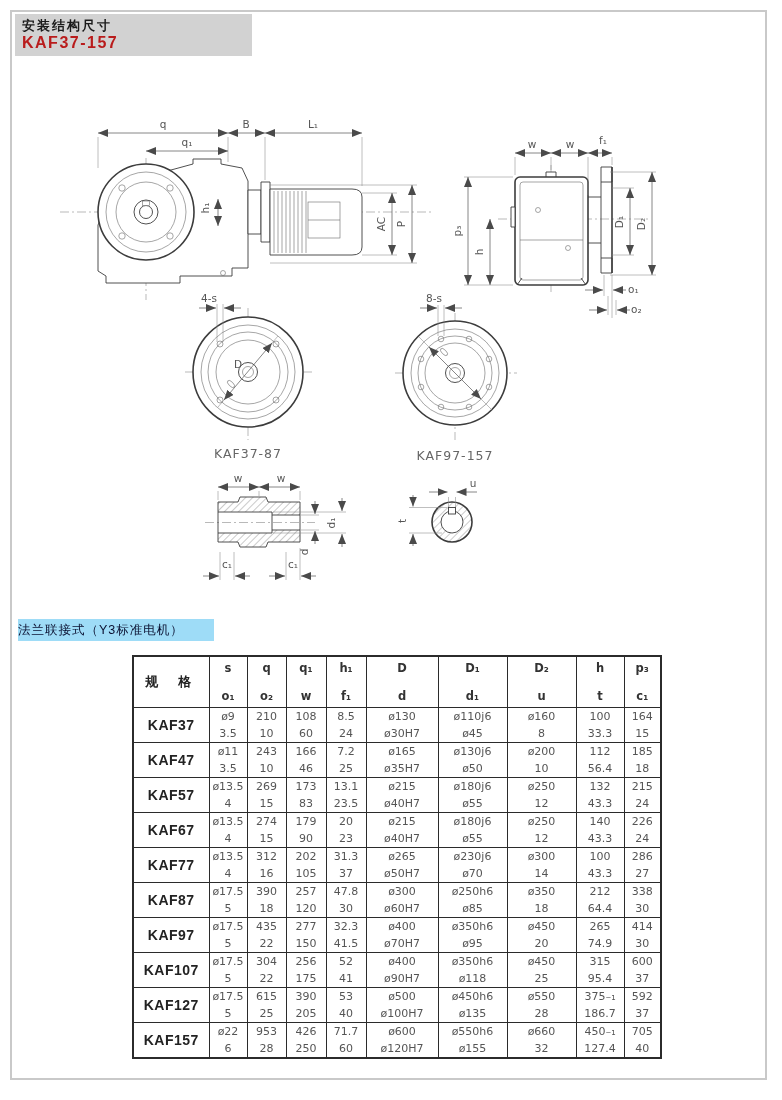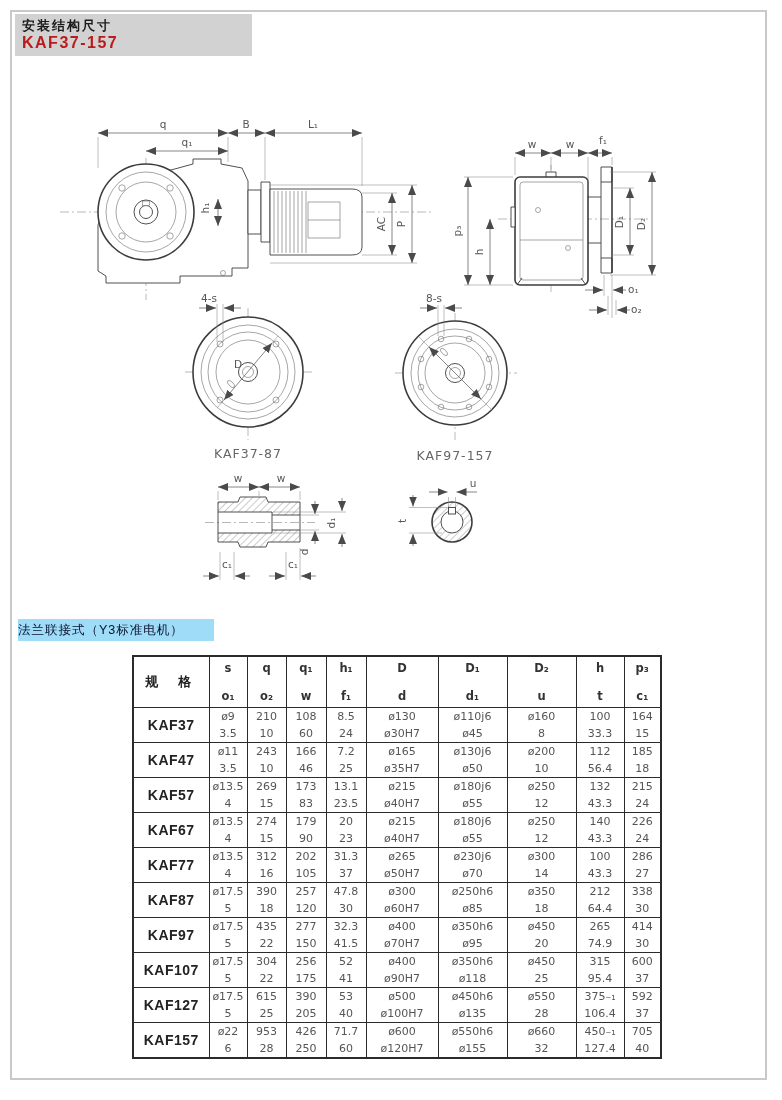--- a/index.html
+++ b/index.html
@@ -561,21 +561,21 @@
         <td>592</td>
       </tr>
       <tr class="row-bottom">
         <td>5</td>
         <td>25</td>
         <td>205</td>
         <td>40</td>
         <td>ø100H7</td>
         <td>ø135</td>
         <td>28</td>
-        <td>106.4</td>
+        <td>186.7</td>
         <td>37</td>
       </tr>
       <tr class="row-top">
         <td class="model" rowspan="2">KAF157</td>
         <td>ø22</td>
         <td>953</td>
         <td>426</td>
         <td>71.7</td>
         <td>ø600</td>
         <td>ø550h6</td>

